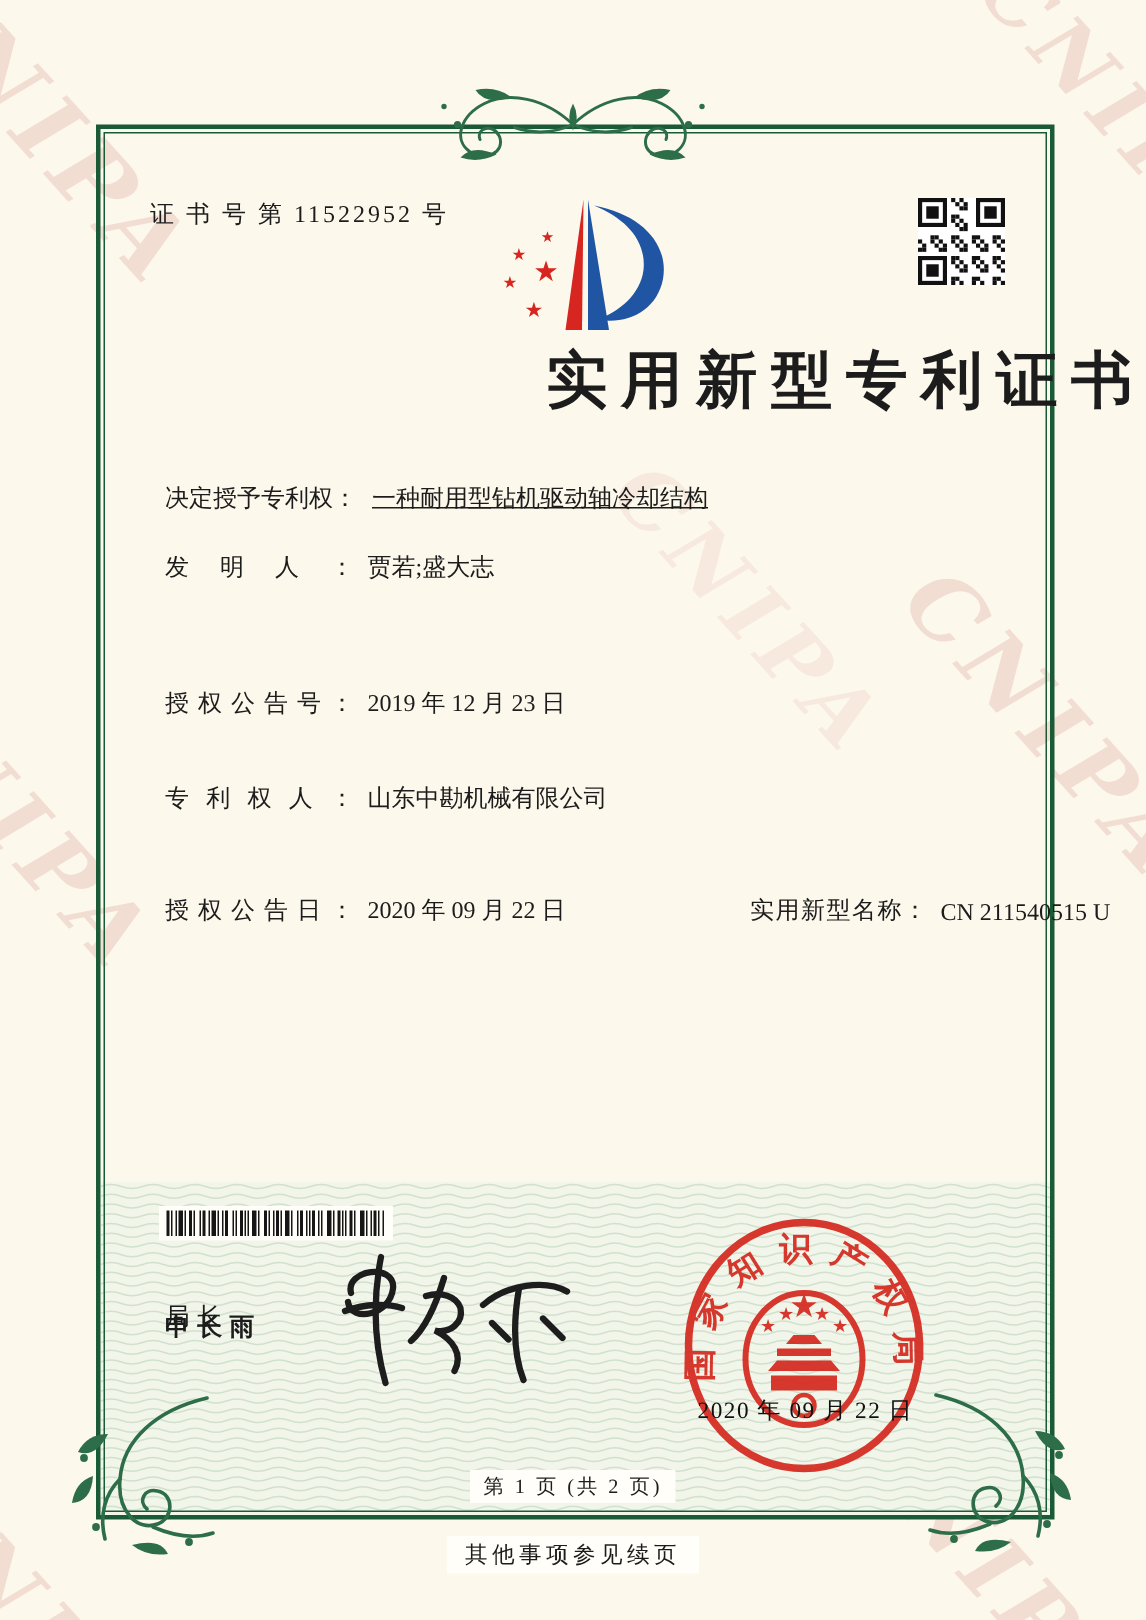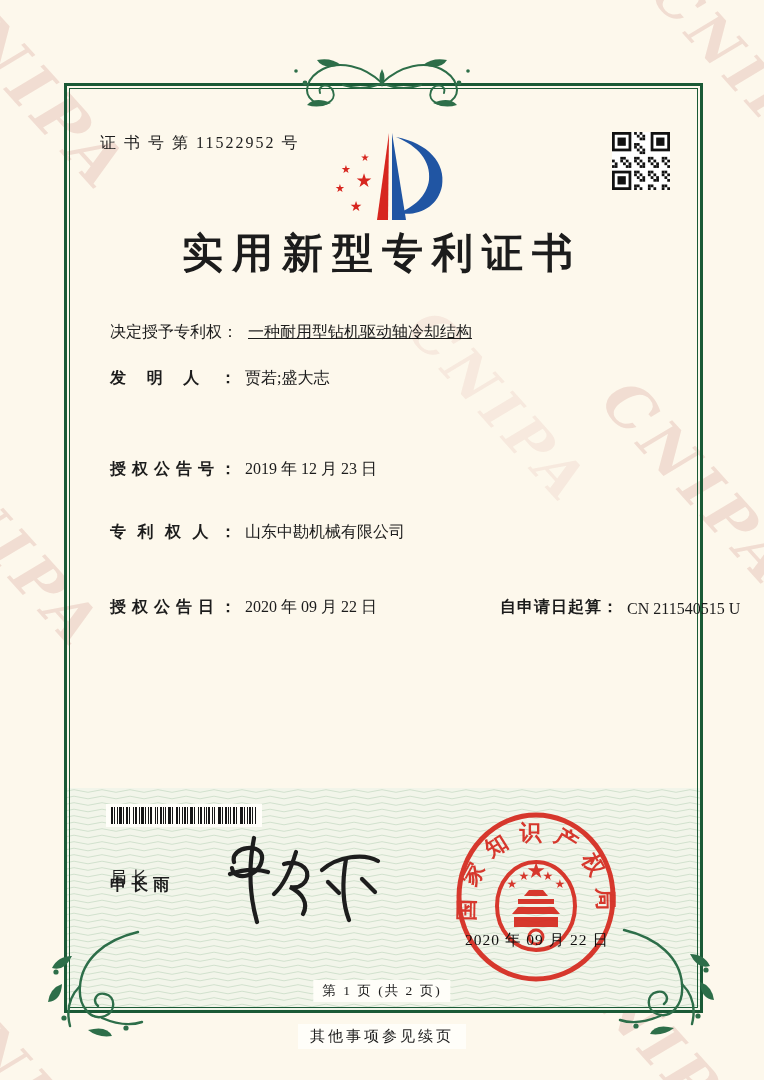--- a/index.html
+++ b/index.html
@@ -10,24 +10,24 @@
       color:rgba(214,160,150,0.30);letter-spacing:7px;transform-origin:0 0;white-space:nowrap;
       pointer-events:none;user-select:none;}
   
   .frame{position:absolute;left:64px;top:83px;width:639px;height:930px;border:3px solid #1a5a36;box-sizing:border-box;}
   .frame-inner{position:absolute;left:2px;top:2px;right:2px;bottom:2px;border:1px solid #1a5a36;}
   
   .band{position:absolute;left:67px;top:788px;width:634px;height:222px;overflow:hidden;background:#f2f5ea;}
   .band svg{display:block;}
   
   .certno{position:absolute;left:100px;top:133px;font-size:16px;letter-spacing:2px;}
-  .title{position:absolute;left:0;top:226px;width:100%;text-align:center;font-size:41px;font-weight:bold;
+  .title{position:absolute;left:0;top:226px;width:100%;text-align:right;font-size:41px;font-weight:bold;
          letter-spacing:9px;}
   .row{position:absolute;left:110px;font-size:16px;white-space:nowrap;}
-  .lbl-spread{display:inline-block;width:126px;text-align:justify;text-align-last:justify;vertical-align:bottom;font-weight:bold;}
+  .lbl-spread{display:inline-block;width:126px;text-align:justify;text-align-last:justify;vertical-align:bottom;}
   .lbl-plain{margin-right:8px;}
   .val{margin-left:9px;}
   .row .plainval{margin-left:2px;text-decoration:underline;}
   .grantcell{position:absolute;left:390px;top:0;}
   .paras{position:absolute;left:108px;top:628px;width:554px;font-size:15.3px;line-height:23.8px;
          letter-spacing:0.4px;text-align:justify;}
   .paras p{margin:0;text-indent:2em;}
   
   .barcode{position:absolute;left:106px;top:804px;background:#fffef9;padding:3px 5px;font-size:0;line-height:0;}
   .barcode span{display:inline-block;height:17px;background:#161616;vertical-align:top;}
@@ -266,21 +266,21 @@
   </div>
   <div class="row" style="top:459px">
     <span class="lbl-spread">授权公告号：</span><span class="val">2019 年 12 月 23 日</span>
   </div>
   <div class="row" style="top:522px">
     <span class="lbl-spread">专利权人：</span><span class="val">山东中勘机械有限公司</span>
   </div>
   <div class="row" style="top:597px;width:560px">
     <span class="lbl-spread">授权公告日：</span><span class="val">2020 年 09 月 22 日</span>
     <span class="grantcell">
-      <span class="lbl-spread" style="width:118px">自申请日起算：</span><span class="val">CN 211540515 U</span>
+      <span class="lbl-spread" style="width:118px">实用新型名称：</span><span class="val">CN 211540515 U</span>
     </span>
   </div>
 
 
   <div class="barcode" id="barcode"><span style="width: 2px; margin-right: 1px;"></span><span style="width: 1px; margin-right: 2px;"></span><span style="width: 1px; margin-right: 1px;"></span><span style="width: 3px; margin-right: 1px;"></span><span style="width: 1px; margin-right: 2px;"></span><span style="width: 2px; margin-right: 1px;"></span><span style="width: 1px; margin-right: 3px;"></span><span style="width: 1px; margin-right: 1px;"></span><span style="width: 2px; margin-right: 2px;"></span><span style="width: 1px; margin-right: 1px;"></span><span style="width: 3px; margin-right: 1px;"></span><span style="width: 1px; margin-right: 2px;"></span><span style="width: 1px; margin-right: 1px;"></span><span style="width: 2px; margin-right: 3px;"></span><span style="width: 1px; margin-right: 1px;"></span><span style="width: 1px; margin-right: 2px;"></span><span style="width: 2px; margin-right: 1px;"></span><span style="width: 1px; margin-right: 1px;"></span><span style="width: 1px; margin-right: 2px;"></span><span style="width: 3px; margin-right: 1px;"></span><span style="width: 1px; margin-right: 3px;"></span><span style="width: 2px; margin-right: 1px;"></span><span style="width: 1px; margin-right: 2px;"></span><span style="width: 1px; margin-right: 1px;"></span><span style="width: 2px; margin-right: 1px;"></span><span style="width: 1px; margin-right: 2px;"></span><span style="width: 3px; margin-right: 1px;"></span><span style="width: 1px; margin-right: 3px;"></span><span style="width: 1px; margin-right: 1px;"></span><span style="width: 2px; margin-right: 2px;"></span><span style="width: 1px; margin-right: 1px;"></span><span style="width: 1px; margin-right: 1px;"></span><span style="width: 2px; margin-right: 2px;"></span><span style="width: 1px; margin-right: 1px;"></span><span style="width: 1px; margin-right: 3px;"></span><span style="width: 3px; margin-right: 1px;"></span><span style="width: 1px; margin-right: 2px;"></span><span style="width: 2px; margin-right: 1px;"></span><span style="width: 1px; margin-right: 1px;"></span><span style="width: 1px; margin-right: 2px;"></span><span style="width: 2px; margin-right: 1px;"></span><span style="width: 1px; margin-right: 3px;"></span><span style="width: 3px; margin-right: 1px;"></span><span style="width: 1px; margin-right: 2px;"></span><span style="width: 1px; margin-right: 1px;"></span><span style="width: 2px; margin-right: 1px;"></span><span style="width: 1px; margin-right: 2px;"></span><span style="width: 1px; margin-right: 1px;"></span></div>
 
   <div class="officer-title">局长</div>
   <div class="officer-name">申长雨</div>
 
   <svg class="signature" width="175" height="96" viewBox="0 0 175 96" xmlns="http://www.w3.org/2000/svg">

